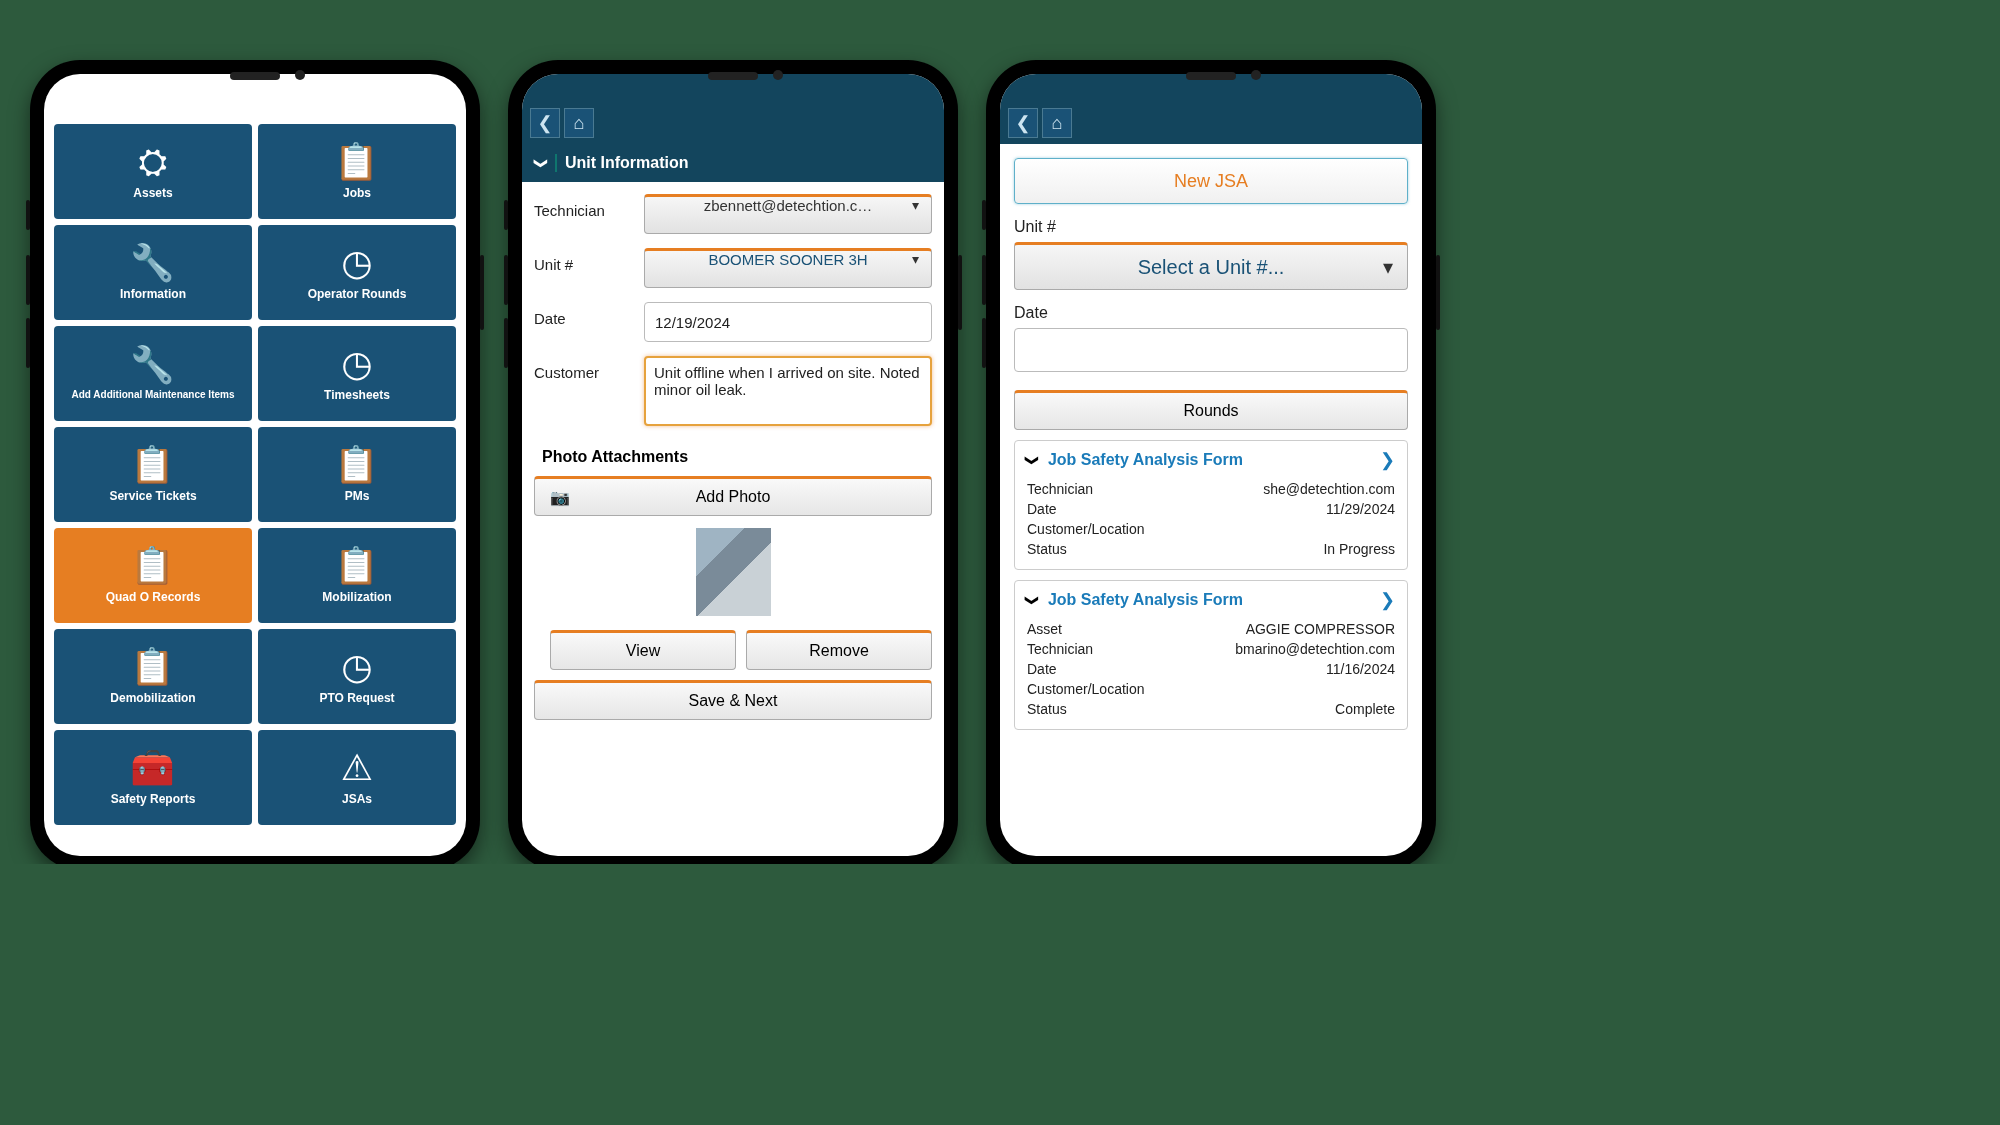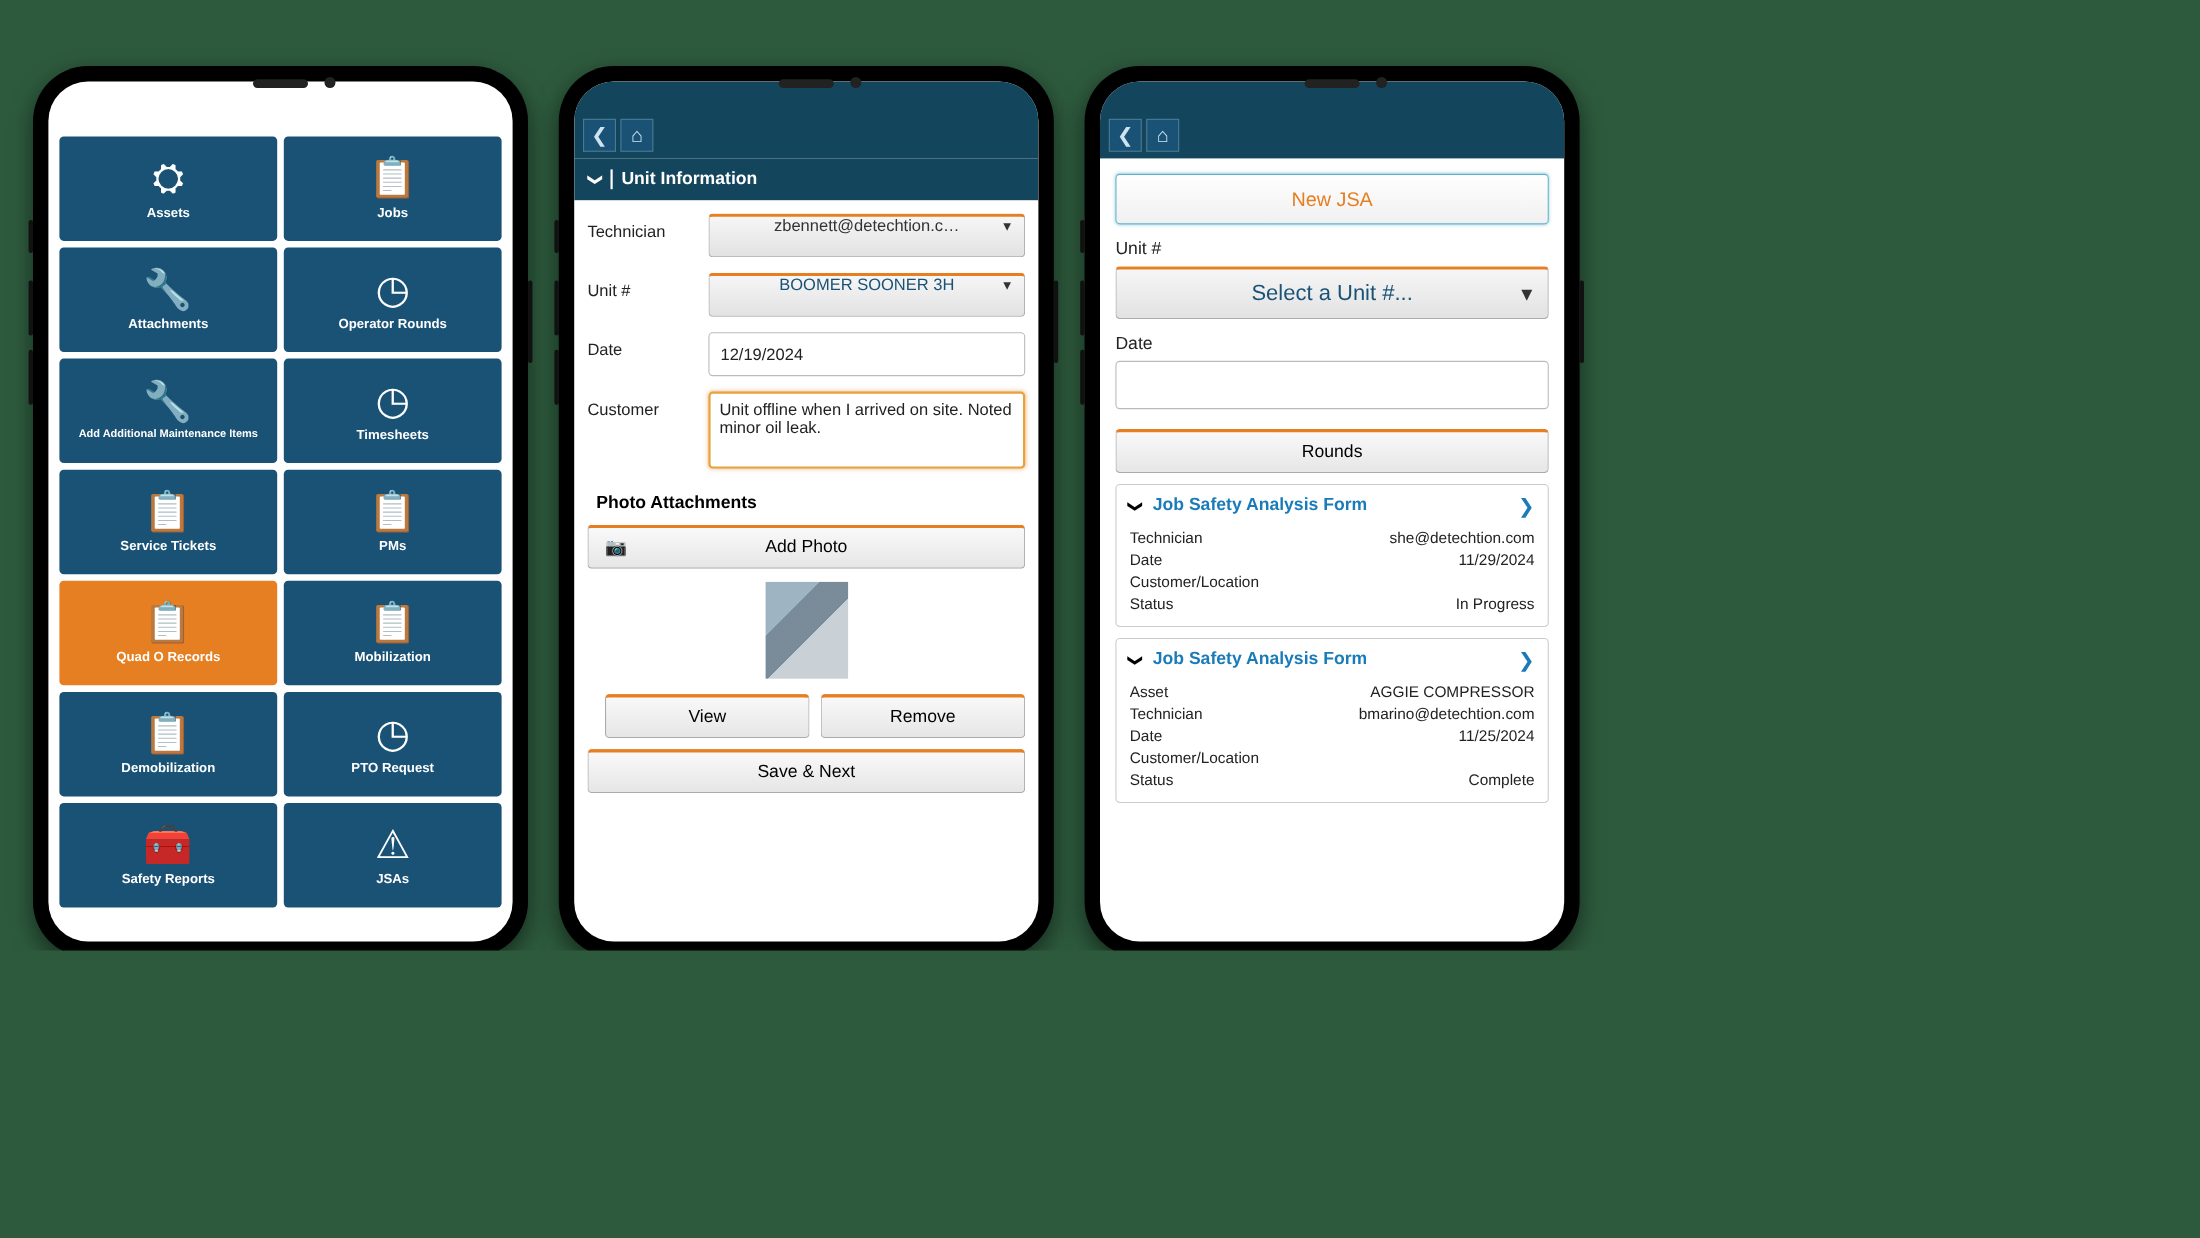--- a/index.html
+++ b/index.html
@@ -314,21 +314,21 @@
         <div class="tile">
           <div class="ticon">⛭</div>
           <div class="tlabel">Assets</div>
         </div>
         <div class="tile">
           <div class="ticon">📋</div>
           <div class="tlabel">Jobs</div>
         </div>
         <div class="tile">
           <div class="ticon">🔧</div>
-          <div class="tlabel">Attachments</div>
+          <div class="tlabel">Information</div>
         </div>
         <div class="tile">
           <div class="ticon">◷</div>
           <div class="tlabel">Operator Rounds</div>
         </div>
         <div class="tile small-label">
           <div class="ticon">🔧</div>
           <div class="tlabel">Add Additional Maintenance Items</div>
         </div>
         <div class="tile">
@@ -378,21 +378,21 @@
     <div class="side-btn sb-right"></div>
   <div class="notch-detail"></div>
     <div class="notch-dot"></div>
   <div class="screen">
     <div class="topbar">
       <div class="navbtn">❮</div>
       <div class="navbtn">⌂</div>
     </div>
     <div class="section-header">
       <span style="display: inline-block; transform: rotate(90deg); font-size: 13px;">❯</span>
-      <span style="border-left:2px solid #ffffff;padding-left:8px;">Unit Information</span>
+      <span style="border-left:2px solid #0f766e;padding-left:8px;">Unit Information</span>
     </div>
     <div class="form-body">
       <div class="form-row">
         <div class="flbl">Technician</div>
         <div class="fctrl">
           <div class="p2-select gray">
               <span>zbennett@detechtion.c…</span>
             </div>
         </div>
       </div>
@@ -495,21 +495,21 @@
             <div class="card-row">
               <span class="k">Asset</span>
               <span class="v">AGGIE COMPRESSOR</span>
             </div>
             <div class="card-row">
               <span class="k">Technician</span>
               <span class="v">bmarino@detechtion.com</span>
             </div>
             <div class="card-row">
               <span class="k">Date</span>
-              <span class="v">11/25/2024</span>
+              <span class="v">11/16/2024</span>
             </div>
             <div class="card-row">
               <span class="k">Customer/Location</span>
               <span class="v"></span>
             </div>
             <div class="card-row">
               <span class="k">Status</span>
               <span class="v">Complete</span>
             </div>
           </div>

